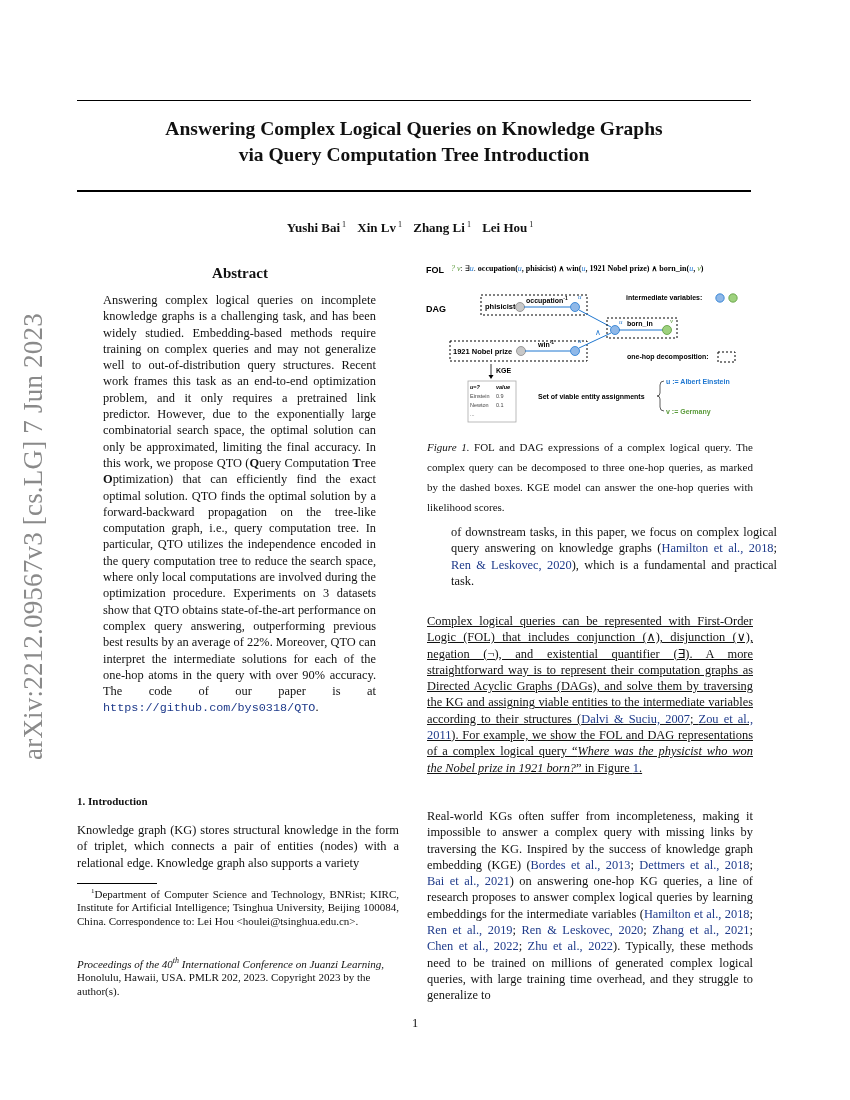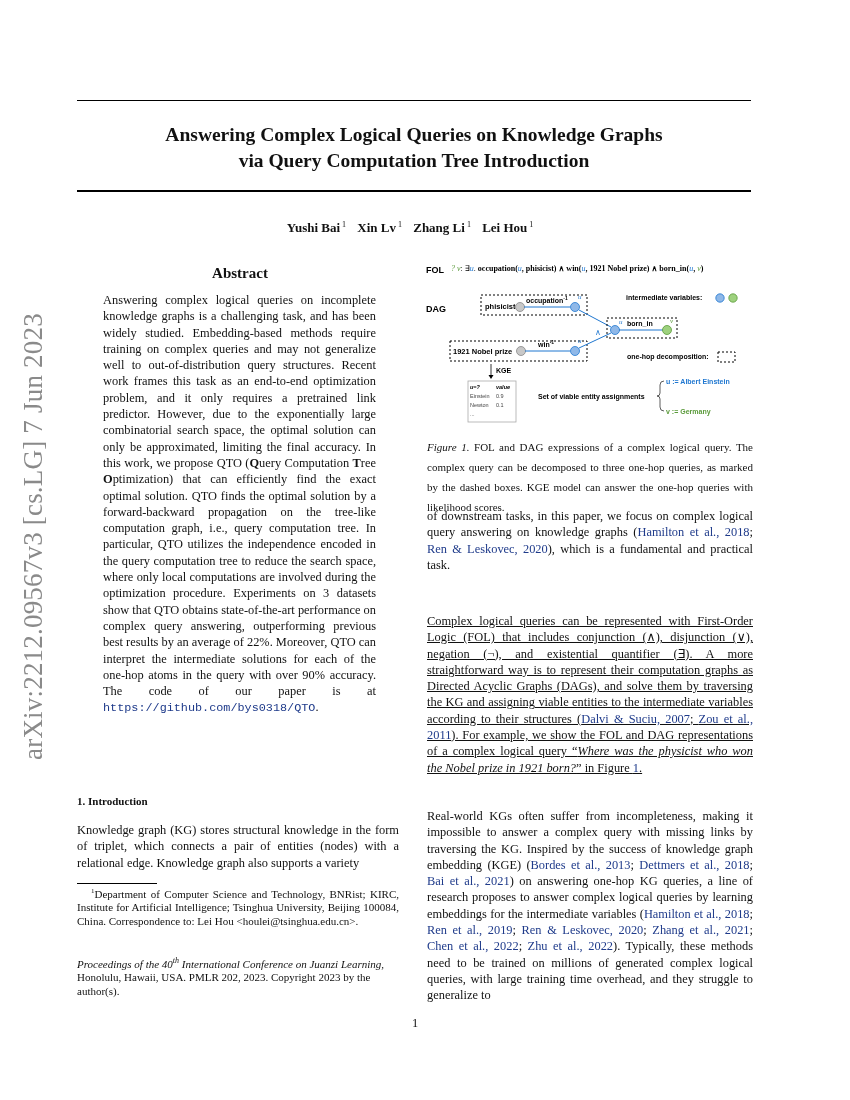--- a/index.html
+++ b/index.html
@@ -1,20 +1,20 @@
 <!DOCTYPE html>
 <html><head>
 <meta charset="utf-8">
 <style>
   html, body { margin:0; padding:0; background:#fff; }
   body { width:850px; height:1100px; position:relative; overflow:hidden;
          font-family:"Liberation Serif", serif; color:#111; }
   .abs { position:absolute; }
   .rule { position:absolute; left:77px; width:674px; background:#000; }
-  .title { left:77px; width:674px; top:122px; text-align:center; font-weight:bold;
+  .title { left:77px; width:674px; top:116px; text-align:center; font-weight:bold;
            font-size:19.5px; line-height:26px; }
   .authors { left:77px; width:674px; top:220px; text-align:center; font-weight:bold; font-size:13px; }
   .authors sup { font-weight:normal; font-size:8px; margin-left:2px; margin-right:8px; }
   .sidebar { left:18px; top:760px; transform-origin:left top; transform:rotate(-90deg);
              font-size:27px; color:#8a8a8a; white-space:nowrap; letter-spacing:0.2px; width:480px; }
   .abstract-h { left:100px; width:280px; top:265px; text-align:center; font-weight:bold; font-size:15px; }
   .abstract { left:103px; width:273px; top:292px; font-size:12.4px; line-height:16.3px; text-align:justify; hyphens:auto; }
   .abstract a, .mono { font-family:"Liberation Mono", monospace; color:#1e3a8a; font-size:11.8px; }
   .intro-h { left:77px; top:795px; font-weight:bold; font-size:11px; }
   .intro { left:77px; width:322px; top:822px; font-size:12.4px; line-height:16.3px; text-align:justify; }
@@ -124,21 +124,21 @@
     <path d="M 244 126 Q 240 126 240 130 L 240 138 Q 240 141 237 141 Q 240 141 240 144 L 240 152 Q 240 156 244 156" fill="none" stroke="#333" stroke-width="0.8"></path>
     <text x="246" y="129" font-size="7" font-weight="bold" fill="#1f77d0"><tspan>u := Albert Einstein</tspan></text>
     <text x="246" y="159" font-size="7" font-weight="bold" fill="#5a9a3a"><tspan>v := Germany</tspan></text>
   </svg>
 </div>
 
 <div class="abs caption">
   <i>Figure 1.</i><span> FOL and DAG expressions of a complex logical query. The complex query can be decomposed to three one-hop queries, as marked by the dashed boxes. KGE model can answer the one-hop queries with likelihood scores.</span>
 </div>
 
-<div class="abs right" style="top:508px;">
+<div class="abs right" style="top:524px;margin-left:24px;">
   <span>of downstream tasks, in this paper, we focus on complex logical query answering on knowledge graphs (</span><a class="cite">Hamilton et al., 2018</a>; <a class="cite">Ren &amp; Leskovec, 2020</a><span>), which is a fundamental and practical task.</span>
 </div>
 
 <div class="abs right" style="top:613px;text-decoration:underline;">
   <span>Complex logical queries can be represented with First-Order Logic (FOL) that includes conjunction (∧), disjunction (∨), negation (¬), and existential quantifier (∃). A more straightforward way is to represent their computation graphs as Directed Acyclic Graphs (DAGs), and solve them by traversing the KG and assigning viable entities to the intermediate variables according to their structures (</span><a class="cite">Dalvi &amp; Suciu, 2007</a>; <a class="cite">Zou et al., 2011</a><span>). For example, we show the FOL and DAG representations of a complex logical query “</span><i>Where was the physicist who won the Nobel prize in 1921 born?</i><span>” in Figure </span><a class="cite">1</a><span>.</span>
 </div>
 
 <div class="abs right" style="top:808px;">
   <span>Real-world KGs often suffer from incompleteness, making it impossible to answer a complex query with missing links by traversing the KG. Inspired by the success of knowledge graph embedding (KGE) (</span><a class="cite">Bordes et al., 2013</a>; <a class="cite">Dettmers et al., 2018</a>; <a class="cite">Bai et al., 2021</a><span>) on answering one-hop KG queries, a line of research proposes to answer complex logical queries by learning embeddings for the intermediate variables (</span><a class="cite">Hamilton et al., 2018</a>; <a class="cite">Ren et al., 2019</a>; <a class="cite">Ren &amp; Leskovec, 2020</a>; <a class="cite">Zhang et al., 2021</a>; <a class="cite">Chen et al., 2022</a>; <a class="cite">Zhu et al., 2022</a><span>). Typically, these methods need to be trained on millions of generated complex logical queries, with large training time overhead, and they struggle to generalize to</span>
 </div>

